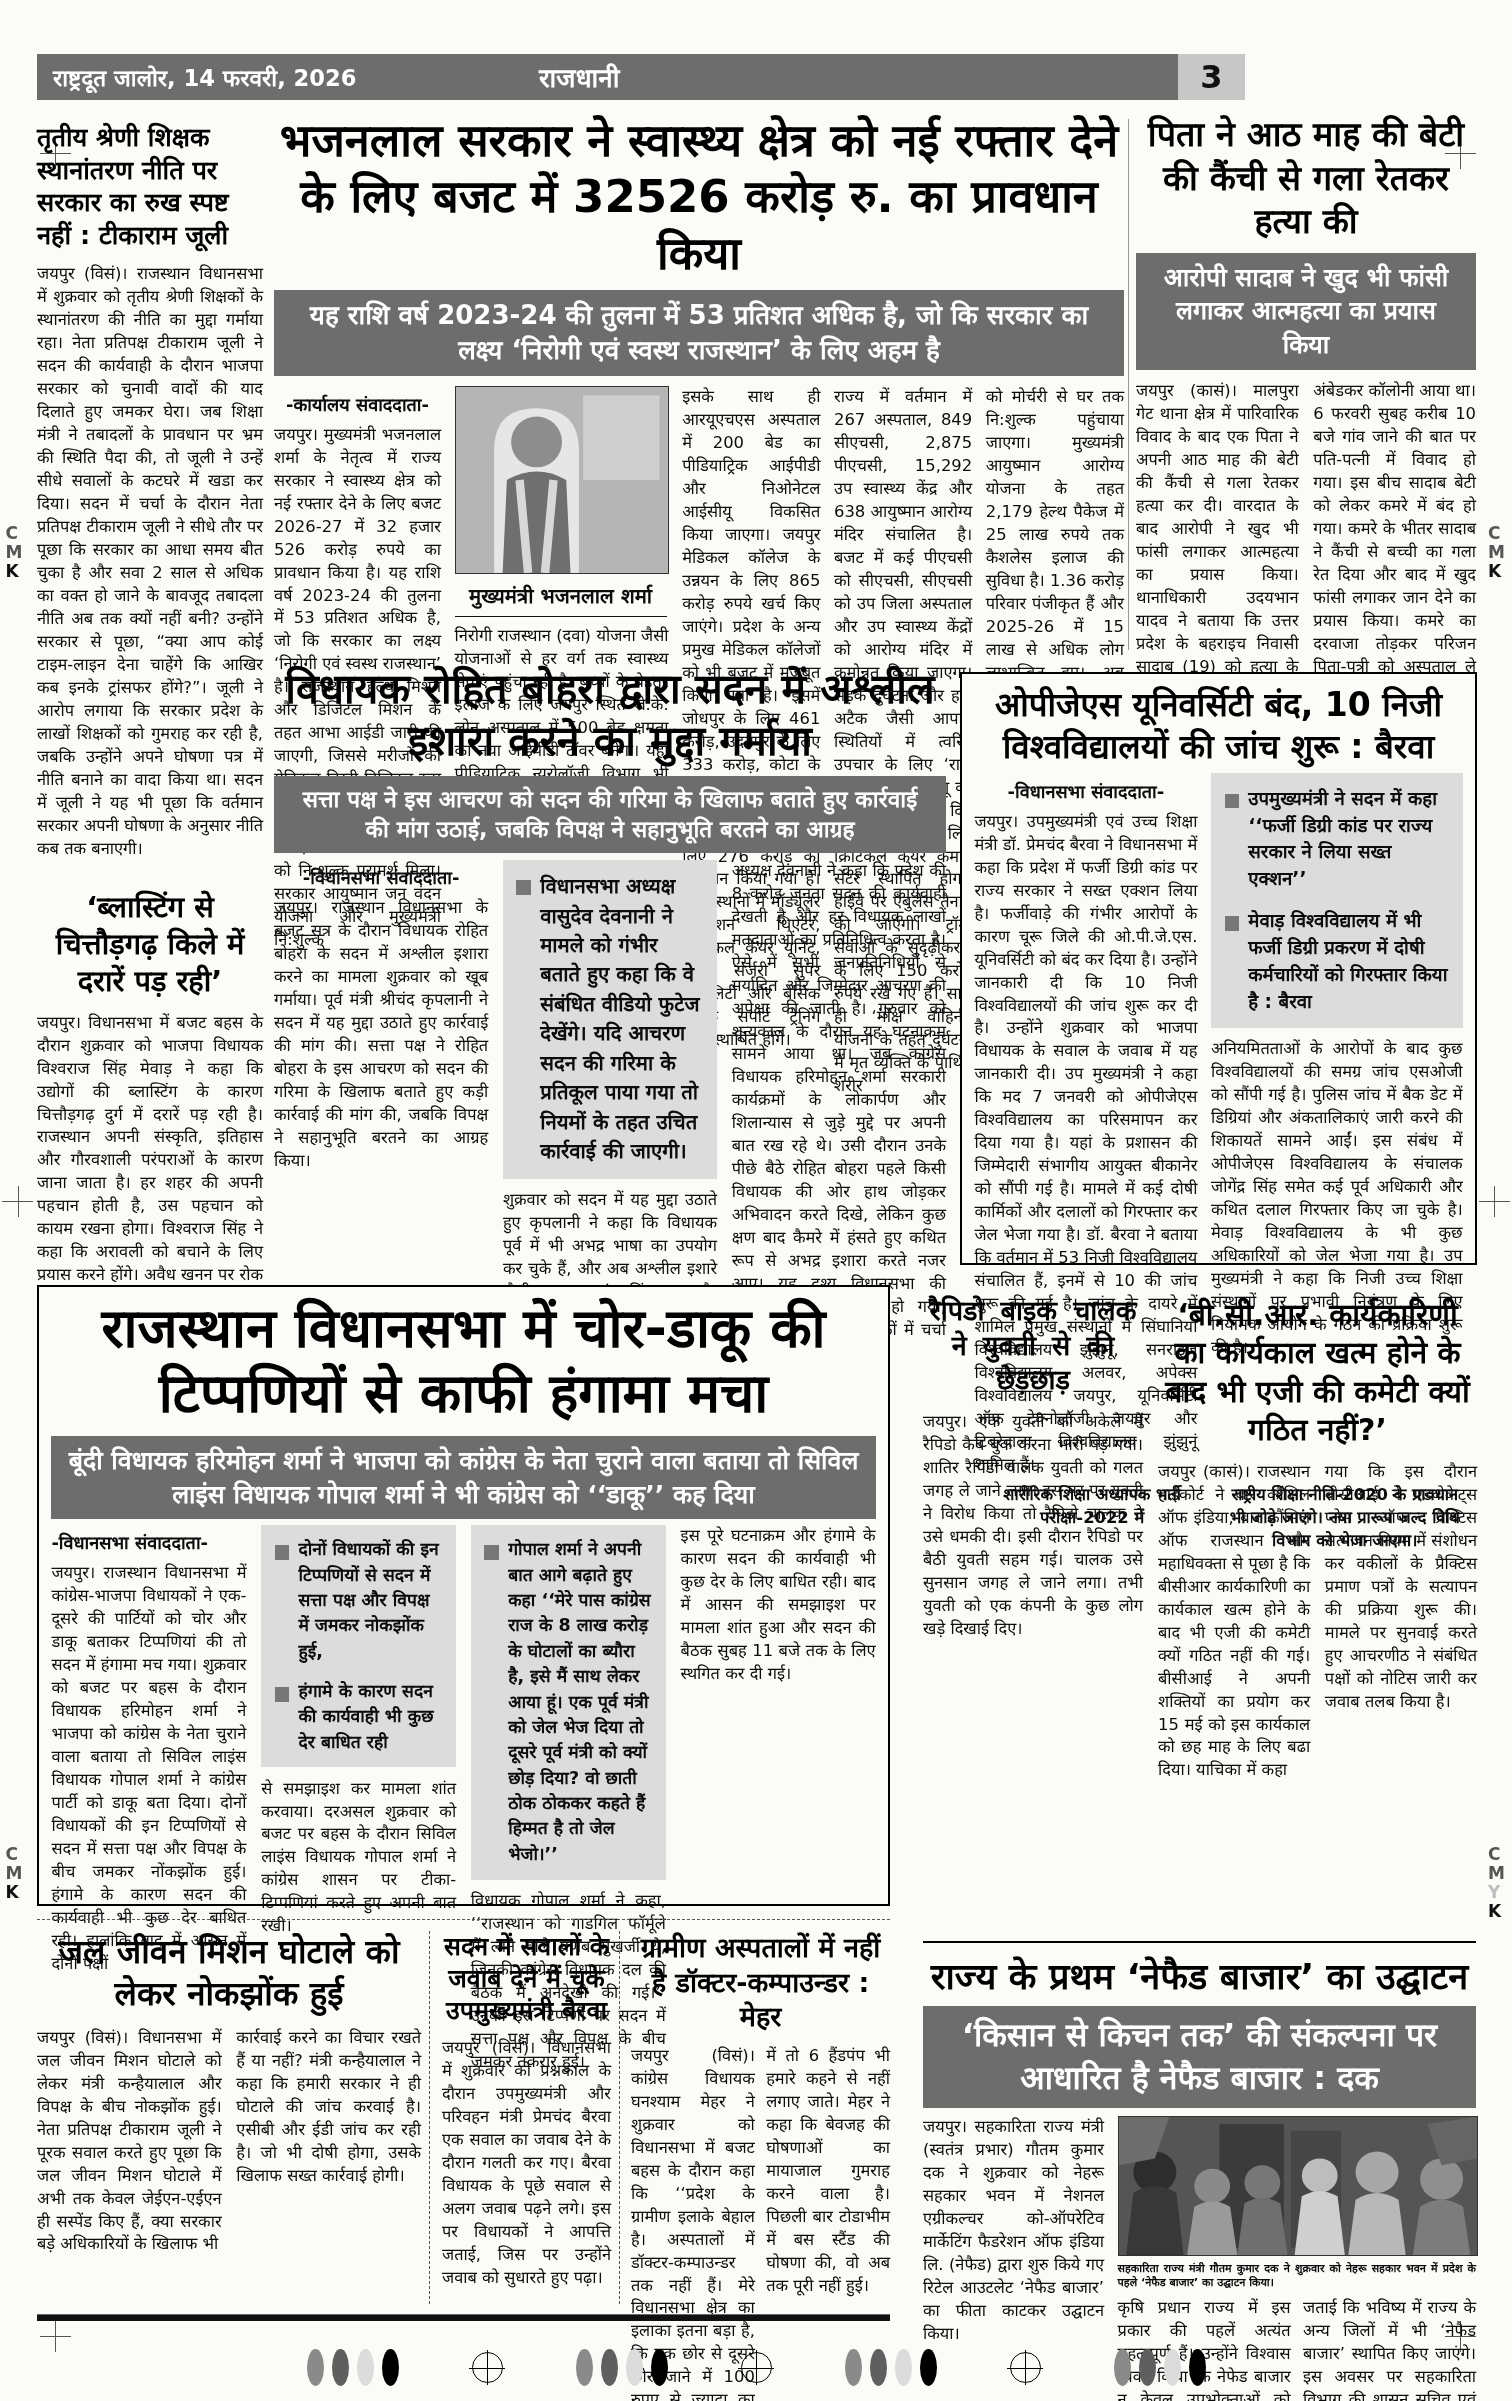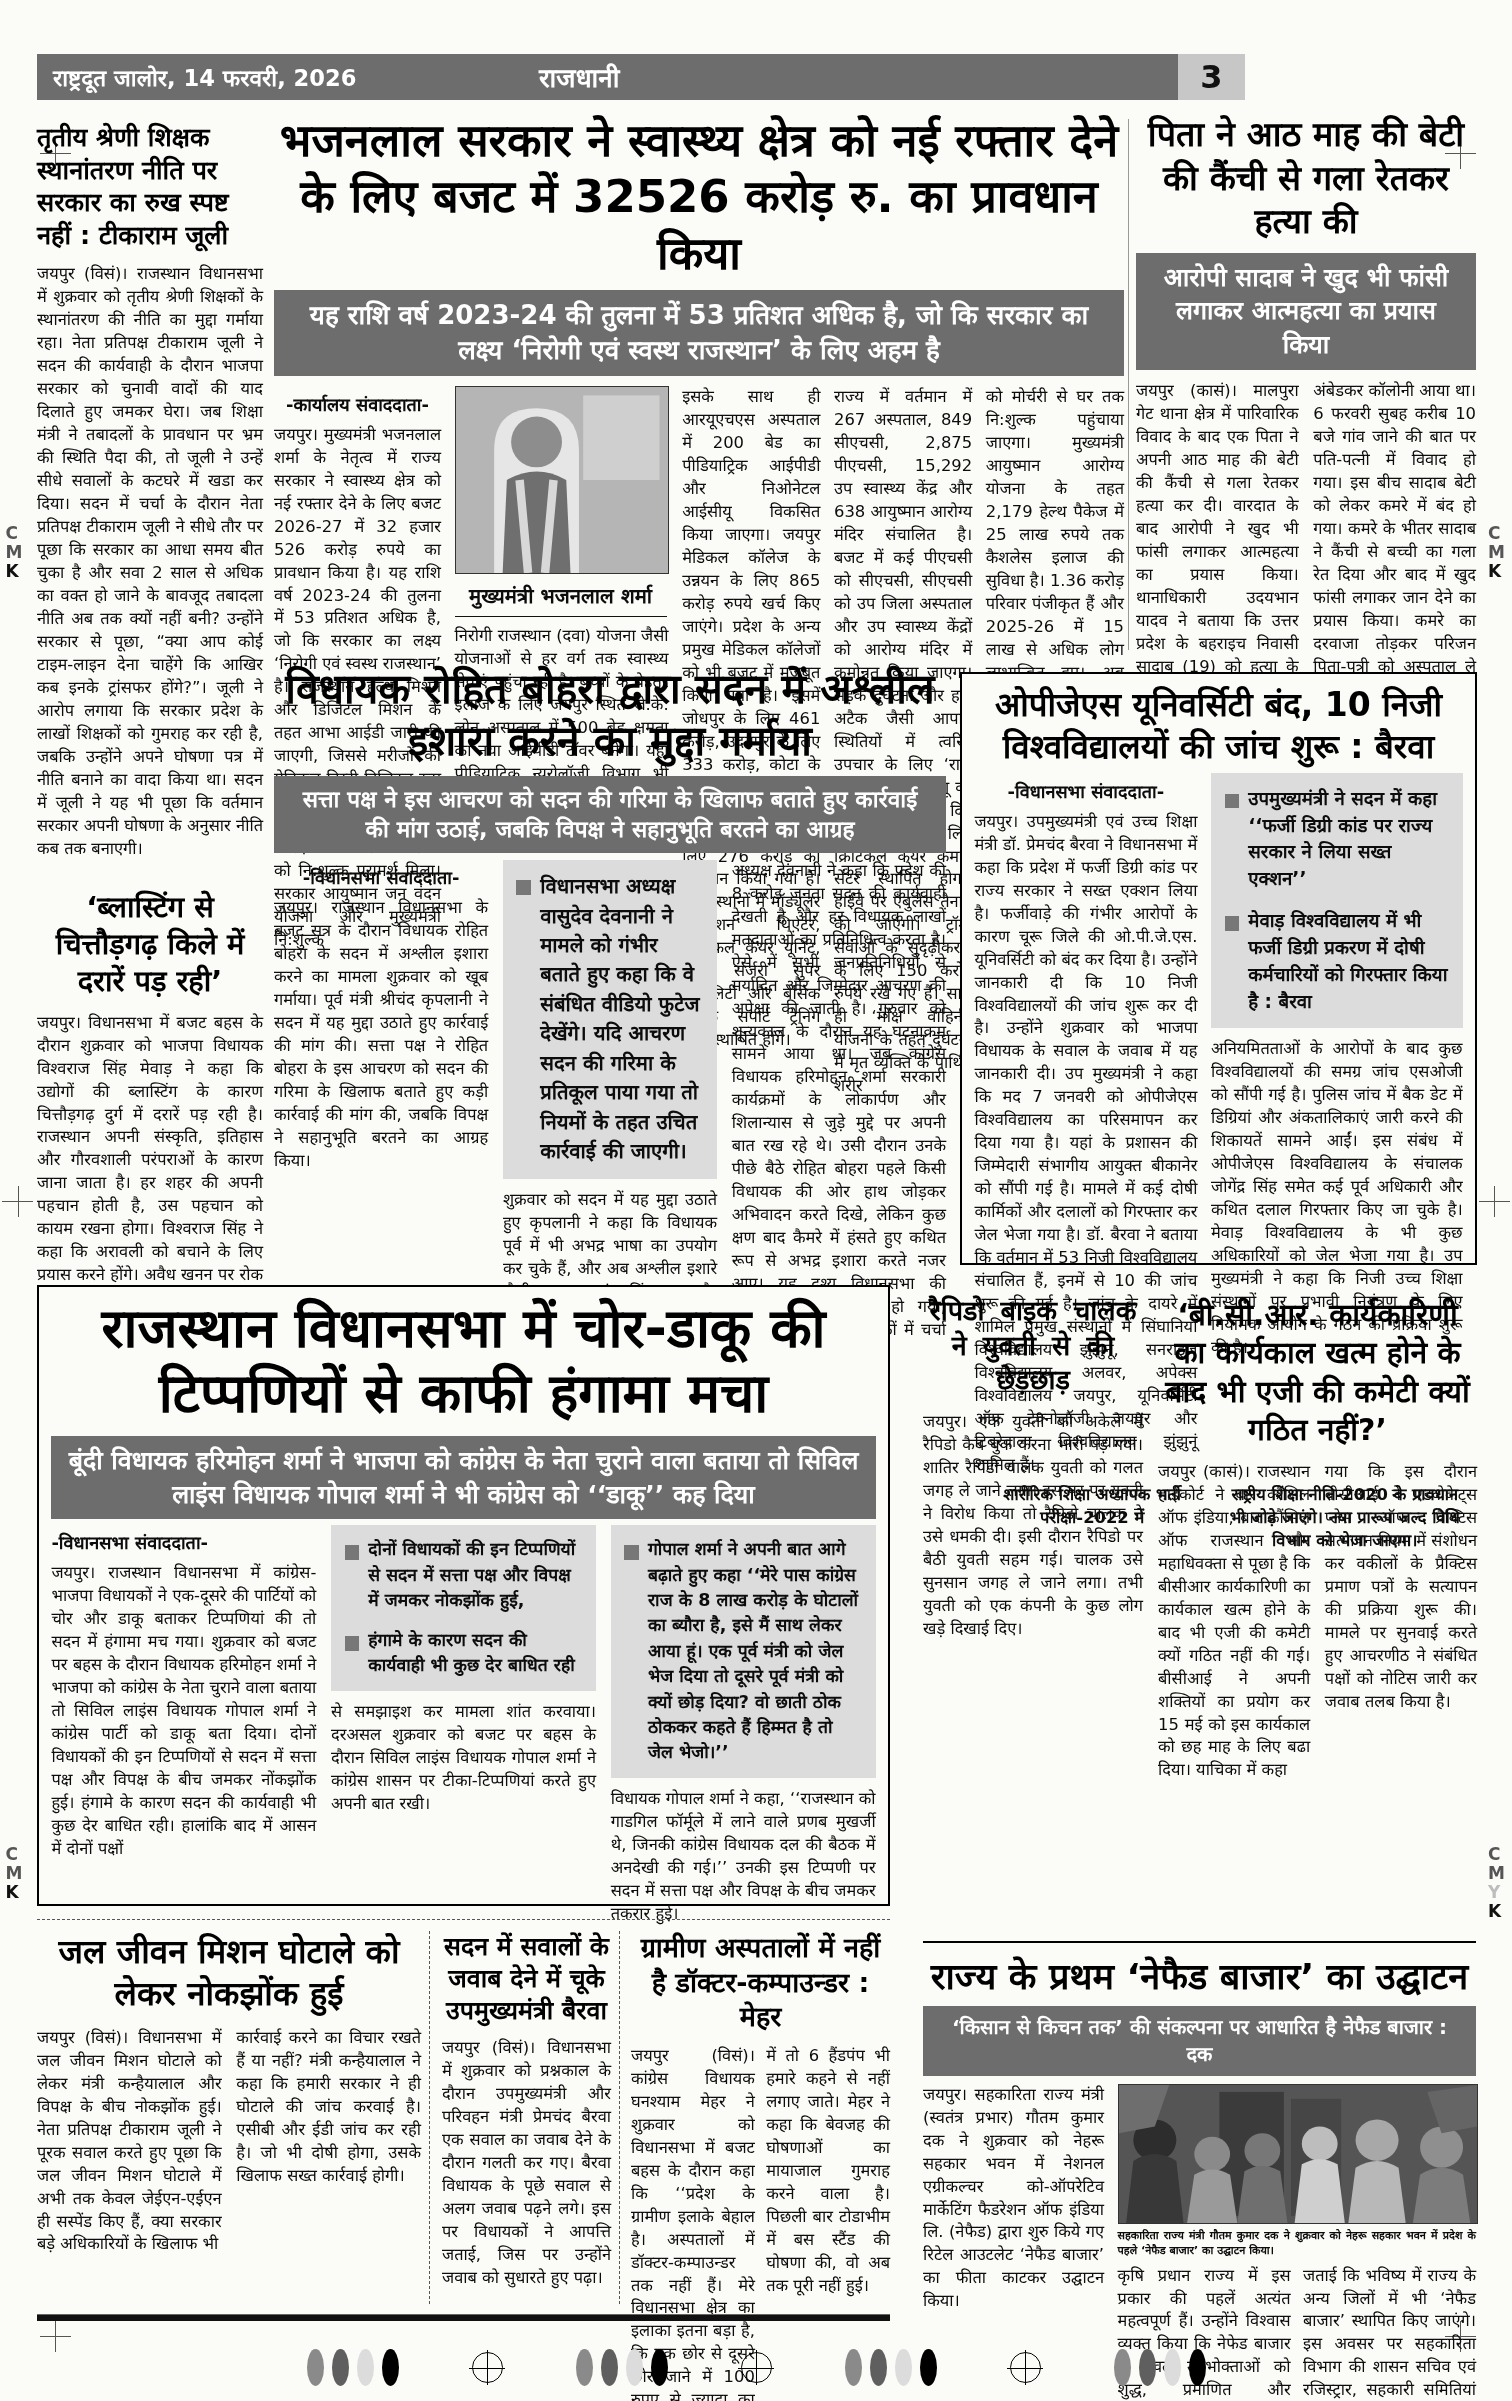--- a/index.html
+++ b/index.html
@@ -218,20 +218,21 @@
       </div>
       <div style="flex:1;min-width:0;">
         <div class="qbox">
           <div class="qitem" style="font-size:17.5px;">
             <span class="sq"></span>
             <span>गोपाल शर्मा ने अपनी बात आगे बढ़ाते हुए कहा ‘‘मेरे पास कांग्रेस राज के 8 लाख करोड़ के घोटालों का ब्यौरा है, इसे मैं साथ लेकर आया हूं। एक पूर्व मंत्री को जेल भेज दिया तो दूसरे पूर्व मंत्री को क्यों छोड़ दिया? वो छाती ठोक ठोककर कहते हैं हिम्मत है तो जेल भेजो।’’</span>
           </div>
         </div>
         <div class="bodytxt">विधायक गोपाल शर्मा ने कहा, ‘‘राजस्थान को गाडगिल फॉर्मूले में लाने वाले प्रणब मुखर्जी थे, जिनकी कांग्रेस विधायक दल की बैठक में अनदेखी की गई।’’ उनकी इस टिप्पणी पर सदन में सत्ता पक्ष और विपक्ष के बीच जमकर तकरार हुई।</div>
       </div>
+      <div class="bodytxt" style="flex:1;min-width:0;">इस पूरे घटनाक्रम और हंगामे के कारण सदन की कार्यवाही भी कुछ देर के लिए बाधित रही। बाद में आसन की समझाइश पर मामला शांत हुआ और सदन की बैठक सुबह 11 बजे तक के लिए स्थगित कर दी गई।</div>
     </div>
   </div>
 
   <div class="art" style="left:923px;top:1296px;width:220px;height:627px;">
     <div class="hl ctr" style="font-size:27px;font-family:Liberation Mono, monospace;">रैपिडो बाइक चालक ने युवती से की छेड़छाड़</div>
     <div class="bodytxt" style="margin-top:11.3px;">जयपुर। एक युवती को अकेले में रैपिडो कैब बुक करना भारी पड़ गया। शातिर रैपिडो चालक युवती को गलत जगह ले जाने लगा। इस पर पर युवती ने विरोध किया तो रैपिडो चालक ने उसे धमकी दी। इसी दौरान रैपिडो पर बैठी युवती सहम गई। चालक उसे सुनसान जगह ले जाने लगा। तभी युवती को एक कंपनी के कुछ लोग खड़े दिखाई दिए।</div>
   </div>
   <div class="art" style="left:1158px;top:1296px;width:319px;height:627px;">
     <div class="hl ctr" style="font-size:30px;">‘बी.सी.आर. कार्यकारिणी का कार्यकाल खत्म होने के बाद भी एजी की कमेटी क्यों गठित नहीं?’</div>
     <div class="cols" style="margin-top:11.3px;">
@@ -263,21 +264,21 @@
   <div class="art" style="left:631px;top:1931px;width:259px;height:373px;">
     <div class="hl ctr" style="font-size:27px;">ग्रामीण अस्पतालों में नहीं है डॉक्टर-कम्पाउन्डर : मेहर</div>
     <div class="cols" style="margin-top:10.2px;gap:11.3px;">
       <div class="col bodytxt">जयपुर (विसं)। कांग्रेस विधायक घनश्याम मेहर ने शुक्रवार को विधानसभा में बजट बहस के दौरान कहा कि ‘‘प्रदेश के ग्रामीण इलाके बेहाल है। अस्पतालों में डॉक्टर-कम्पाउन्डर तक नहीं हैं। मेरे विधानसभा क्षेत्र का इलाका इतना बड़ा है, कि एक छोर से दूसरे छोर जाने में 100 रुपए से ज्यादा का डीजल लग जाता है। करौली के पहाड़ों पर 40 गांव बसे हैं, वहां आज भी मूलभूत सुविधाएं नहीं पहुंची हैं। मेरे क्षेत्र</div>
       <div class="col bodytxt">में तो 6 हैंडपंप भी हमारे कहने से नहीं लगाए जाते। मेहर ने कहा कि बेवजह की घोषणाओं का मायाजाल गुमराह करने वाला है। पिछली बार टोडाभीम में बस स्टैंड की घोषणा की, वो अब तक पूरी नहीं हुई।</div>
     </div>
   </div>
 
   <div class="art" style="left:923px;top:1954px;width:553px;height:361px;">
     <div class="hl ctr" style="font-size:36px;">राज्य के प्रथम ‘नेफैड बाजार’ का उद्घाटन</div>
-    <div class="graybar" style="font-size:20px;margin-top:5.6px;">‘किसान से किचन तक’ की संकल्पना पर आधारित है नेफैड बाजार : दक</div>
+    <div class="graybar" style="font-size:32px;margin-top:5.6px;">‘किसान से किचन तक’ की संकल्पना पर आधारित है नेफैड बाजार : दक</div>
     <div style="display:flex;gap:13.6px;margin-top:8px;">
       <div class="bodytxt" style="flex:0 0 181px;">जयपुर। सहकारिता राज्य मंत्री (स्वतंत्र प्रभार) गौतम कुमार दक ने शुक्रवार को नेहरू सहकार भवन में नेशनल एग्रीकल्चर को-ऑपरेटिव मार्केटिंग फैडरेशन ऑफ इंडिया लि. (नेफैड) द्वारा शुरु किये गए रिटेल आउटलेट ‘नेफैड बाजार’ का फीता काटकर उद्घाटन किया।</div>
       <div style="flex:1;min-width:0;">
         <div class="photo" style="width:100%;height:138px;background:linear-gradient(150deg,#6a6a6a 0%,#4e4e4e 55%,#333 100%);">
           <svg viewBox="0 0 100 40" preserveAspectRatio="none">
             <rect x="0" y="0" width="100" height="40" fill="#555"></rect>
             <rect x="28" y="2" width="18" height="36" fill="#3b3b3b"></rect>
             <rect x="48" y="4" width="14" height="34" fill="#464646"></rect>
             <circle cx="10" cy="16" r="6" fill="#2d2d2d"></circle>
               <path d="M2 40 L4 22 Q10 18 16 22 L18 40 Z" fill="#383838"></path>

